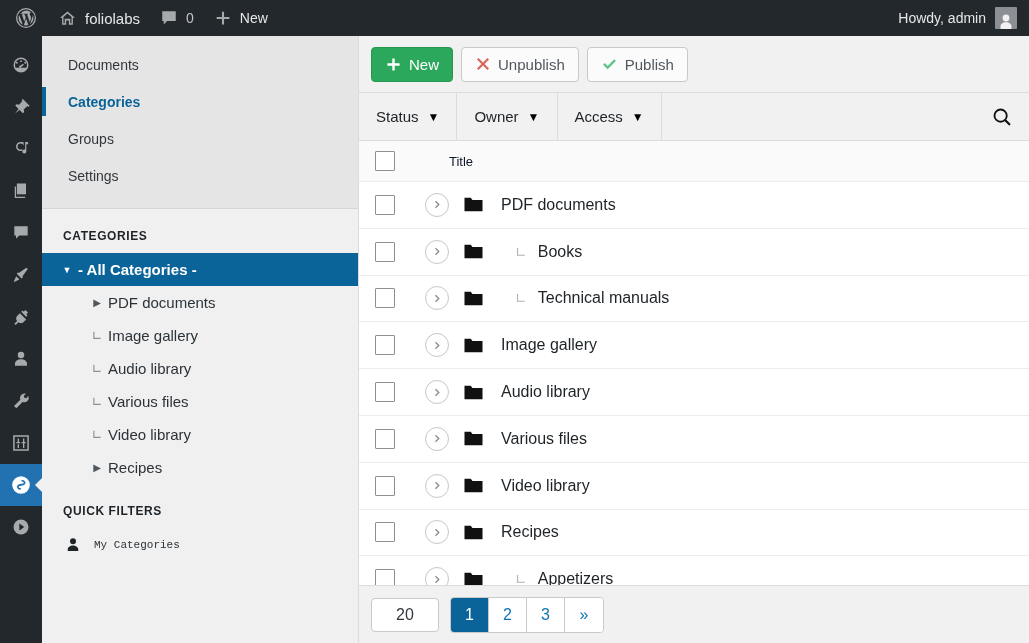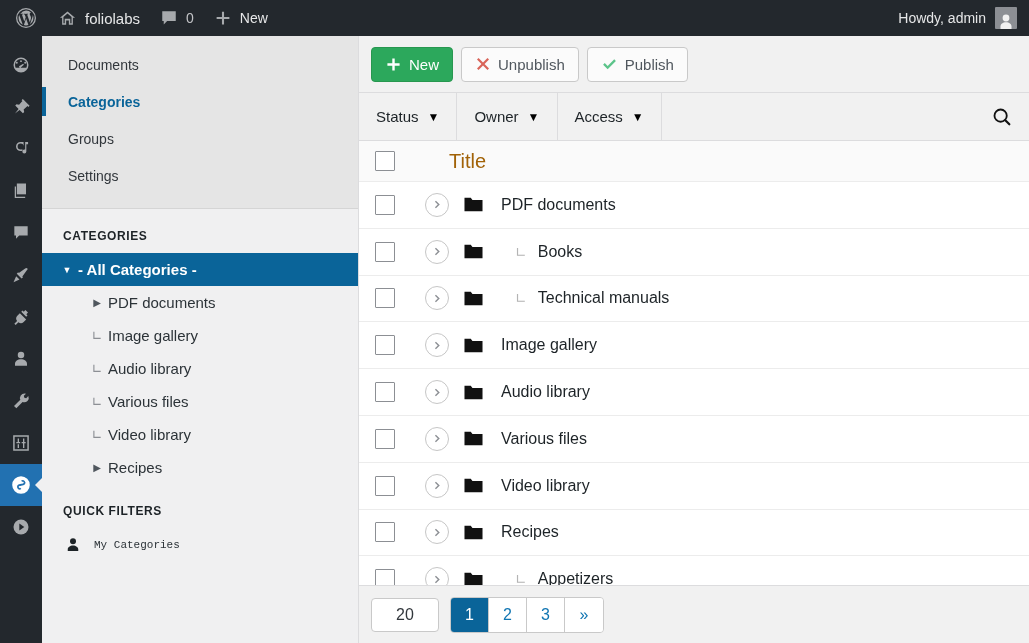--- a/index.html
+++ b/index.html
@@ -124,21 +124,21 @@
   .cbx { width: 20px; height: 20px; border: 1px solid #8c8f94; background: #fff; border-radius: 1px; }
   .chev-cell { width: 52px; flex: 0 0 52px; display: flex; justify-content: center; }
   .chev-circle {
     width: 24px; height: 24px; border-radius: 50%; border: 1px solid #c6c6c6;
     display: flex; align-items: center; justify-content: center;
   }
   .chev-circle svg { display: block; fill: #8c8f94; }
   .folder-cell { width: 38px; flex: 0 0 38px; display: flex; align-items: center; }
   .folder-cell svg { display: block; fill: #111; }
   .title-cell { display: flex; align-items: center; font-size: 16px; color: #1d2327; }
-  .trow.head .title-cell { padding-left: 38px; font-size: 20px; color: #a16207; }
+  .trow.head .title-cell { padding-left: 38px; font-size: 13px; color: #0f172a; }
   .child-mark { color: #b4b4b4; font-size: 14px; margin-right: 11px; font-family: "DejaVu Sans", sans-serif; }
   .ind-1 { padding-left: 14px; }
 
   
   .pager {
     height: 58px; flex: 0 0 58px; background: #f1f1f1; border-top: 1px solid #dcdcde;
     display: flex; align-items: center; padding: 8px 12px; gap: 11px;
   }
   .perpage {
     width: 68px; height: 34px; border: 1px solid #c9c9c9; border-radius: 4px; background: #fff;

